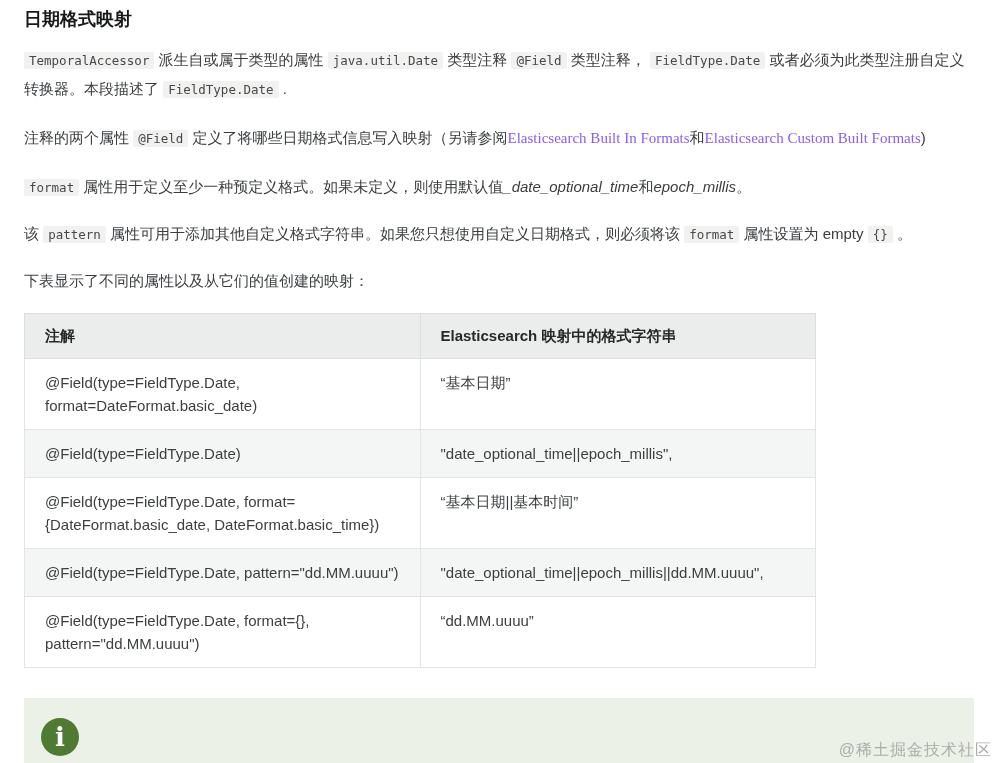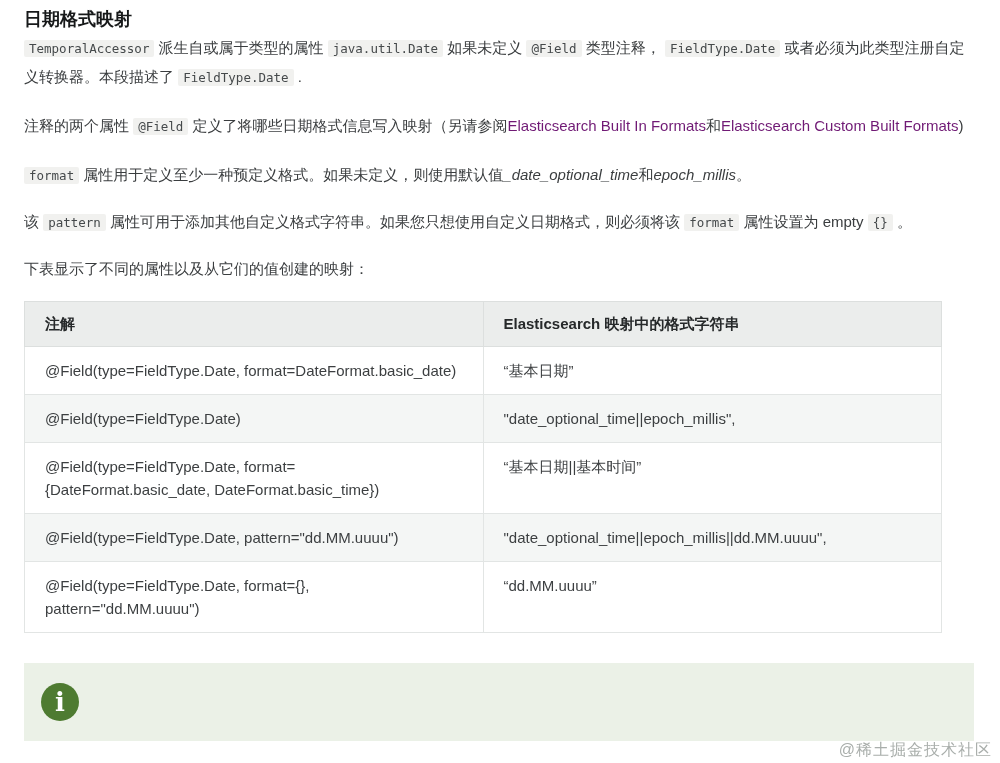--- a/index.html
+++ b/index.html
@@ -11,21 +11,21 @@
     font-family: "Liberation Sans", "DejaVu Sans", sans-serif;
     overflow: hidden;
   }
   .article { padding: 8px 28px 0 24px; }
 
   h1.page-title {
     font-size: 18px;
     line-height: 22px;
     font-weight: bold;
     color: #17191a;
-    margin-bottom: 4px;
+    margin-bottom: 16px;
   }
 
   p.para {
     font-size: 15px;
     line-height: 28px;
     margin-bottom: 20px;
     color: #3a3d3f;
   }
   p.para.single { margin-bottom: 18px; }
 
@@ -33,30 +33,31 @@
     font-family: "DejaVu Sans Mono", "Liberation Mono", monospace;
     font-size: 12.5px;
     background: #f1f1ef;
     color: #45494b;
     padding: 1px 5px;
     border-radius: 2px;
     white-space: nowrap;
   }
 
   a.doc-link {
-    color: #701a75;
+    color: #8b5cf6;
     text-decoration: none;
     cursor: pointer;
+    font-family: Liberation Serif, serif;
   }
 
   em.it { font-style: italic; }
 
   table.mapping-table {
     border-collapse: collapse;
-    width: 918px;
+    width: 792px;
     margin-top: 12px;
     table-layout: fixed;
     font-size: 15px;
     color: #3c3f41;
     border: 1px solid #dcdfde;
     padding-left: 16px;
   }
   table.mapping-table th {
     background: #ebedec;
     font-weight: bold;
@@ -116,21 +117,21 @@
     letter-spacing: 1px;
   }
 </style>
 </head>
 <body>
 
 <div class="article">
 
   <h1 class="page-title">日期格式映射</h1>
 
-  <p class="para"><span class="code">TemporalAccessor</span><span> 派生自或属于类型的属性 </span><span class="code">java.util.Date</span><span> 如果未定义 </span><span class="code">@Field</span><span> 类型注释， </span><span class="code">FieldType.Date</span><span> 或者必须为此类型注册自定义转换器。本段描述了 </span><span class="code">FieldType.Date</span><span> .</span></p>
+  <p class="para"><span class="code">TemporalAccessor</span><span> 派生自或属于类型的属性 </span><span class="code">java.util.Date</span><span> 类型注释 </span><span class="code">@Field</span><span> 类型注释， </span><span class="code">FieldType.Date</span><span> 或者必须为此类型注册自定义转换器。本段描述了 </span><span class="code">FieldType.Date</span><span> .</span></p>
 
   <p class="para"><span>注释的两个属性 </span><span class="code">@Field</span><span> 定义了将哪些日期格式信息写入映射（另请参阅</span><a class="doc-link">Elasticsearch Built In Formats</a><span>和</span><a class="doc-link">Elasticsearch Custom Built Formats</a><span>)</span></p>
 
   <p class="para single"><span class="code">format</span><span> 属性用于定义至少一种预定义格式。如果未定义，则使用默认值</span><em class="it">_date_optional_time</em><span>和</span><em class="it">epoch_millis</em><span>。</span></p>
 
   <p class="para single"><span>该 </span><span class="code">pattern</span><span> 属性可用于添加其他自定义格式字符串。如果您只想使用自定义日期格式，则必须将该 </span><span class="code">format</span><span> 属性设置为 empty </span><span class="code">{}</span><span> 。</span></p>
 
   <p class="para single"><span>下表显示了不同的属性以及从它们的值创建的映射：</span></p>
 
   <table class="mapping-table">

